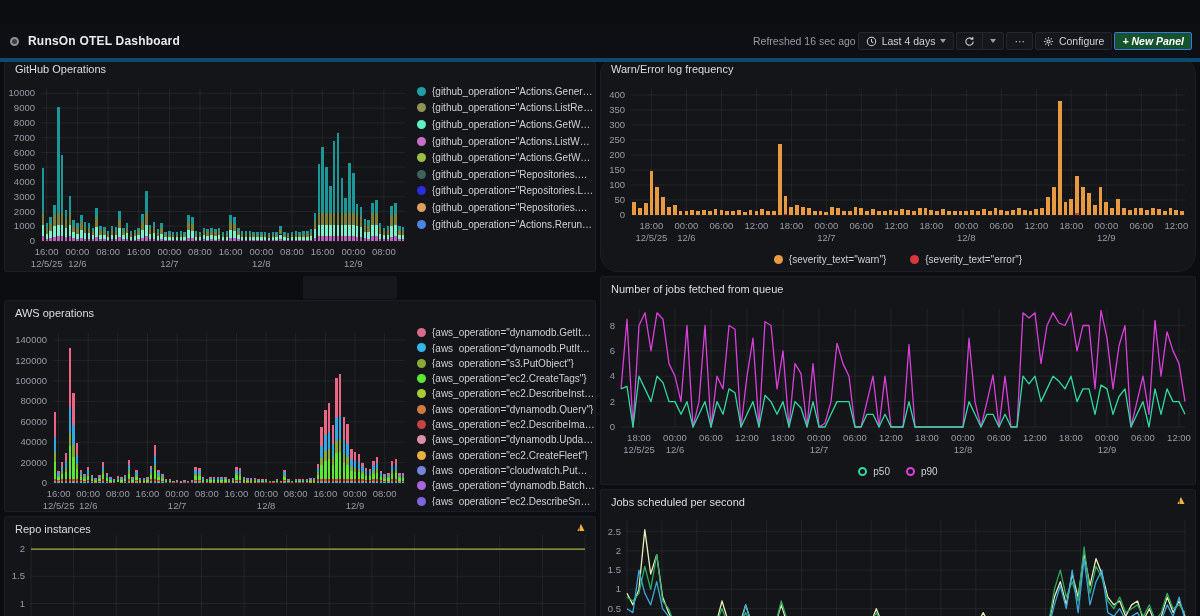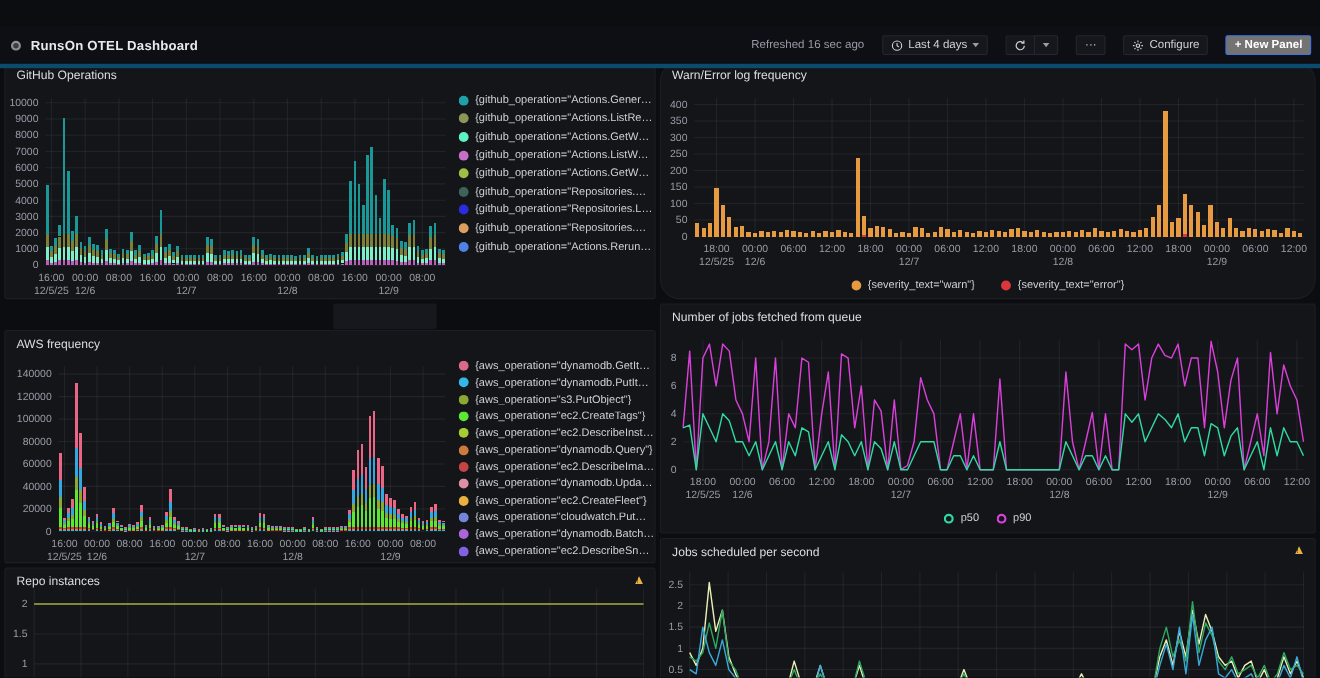--- a/index.html
+++ b/index.html
@@ -7,28 +7,28 @@
   body {
     width:1200px; height:616px; overflow:hidden; position:relative;
     background:#0c0d11; color:#d5d6db;
     font-family:"Liberation Sans","DejaVu Sans",sans-serif;
   }
   
   .topnav{position:absolute;left:0;top:0;width:1200px;height:38px;background:#0e0f14;
     border-bottom:4px solid #0c4a6e;display:flex;align-items:center;padding:0 8px;z-index:6;margin-top:24px;}
   .logo{width:9px;height:9px;border-radius:50%;background:#3a3c44;border:2px solid #8e9097;margin:0 9px 0 2px;flex:none;}
   .apptitle{font-size:12px;font-weight:700;color:#e8e9ec;letter-spacing:.2px;}
-  .nav-right{margin-left:auto;display:flex;align-items:center;gap:16px;}
+  .nav-right{margin-left:auto;display:flex;align-items:center;gap:2px;}
   .muted{color:#989aa4;font-size:10.5px;}
   .btn{display:inline-flex;align-items:center;gap:5px;background:#16171d;border:1px solid #25262e;
     border-radius:2px;height:18px;padding:0 7px;font-size:10.5px;color:#cfd0d6;cursor:pointer;white-space:nowrap;}
   .btn-group{display:inline-flex;}
   .btn-group .btn:first-child{border-radius:2px 0 0 2px;border-right:none;}
   .btn-group .btn:last-child{border-radius:0 2px 2px 0;}
-  .btn-primary{background:#737373;border-color:#3e74e0;color:#fff;font-weight:600;}
+  .btn-primary{background:#14532d;border-color:#3e74e0;color:#fff;font-weight:600;font-style:italic;}
   .caret{width:0;height:0;border-left:3.5px solid transparent;border-right:3.5px solid transparent;
     border-top:4px solid #9a9ca6;display:inline-block;}
   .icon-svg{display:inline-block;vertical-align:middle;}
   
   .varrow{position:absolute;left:0;top:22px;width:1200px;height:28px;display:flex;align-items:center;
     gap:10px;padding:0 8px;background:#0c0d11;z-index:5;}
   .var{display:flex;height:21px;}
   .var-label{background:#181922;color:#7e86ec;font-size:10.5px;font-weight:600;display:flex;align-items:center;
     padding:0 8px;border:1px solid #24262e;border-right:none;border-radius:2px 0 0 2px;}
   .var-value{background:#0f1016;border:1px solid #24262e;border-radius:0 2px 2px 0;display:flex;
@@ -746,21 +746,21 @@
           <span class="lbl">{severity_text="warn"}</span>
         </span>
         <span class="li">
           <i class="dot" style="background: rgb(217, 54, 62);"></i>
           <span class="lbl">{severity_text="error"}</span>
         </span>
       </div>
   </section>
 
   <section class="panel" style="left:4px;top:248px;width:592px;height:212px;">
-    <div class="ptitle">AWS frequency</div>
+    <div class="ptitle">AWS operations</div>
     <svg class="chart" style="left:2px;top:24px;" width="406" height="188">
         <line class="grid" x1="46" x2="398" y1="158.0" y2="158.0"></line>
         <text class="ax" x="40" y="161.0" text-anchor="end">0</text>
         <line class="grid" x1="46" x2="398" y1="137.6" y2="137.6"></line>
         <text class="ax" x="40" y="140.6" text-anchor="end">20000</text>
         <line class="grid" x1="46" x2="398" y1="117.2" y2="117.2"></line>
         <text class="ax" x="40" y="120.2" text-anchor="end">40000</text>
         <line class="grid" x1="46" x2="398" y1="96.8" y2="96.8"></line>
         <text class="ax" x="40" y="99.8" text-anchor="end">60000</text>
         <line class="grid" x1="46" x2="398" y1="76.4" y2="76.4"></line>

